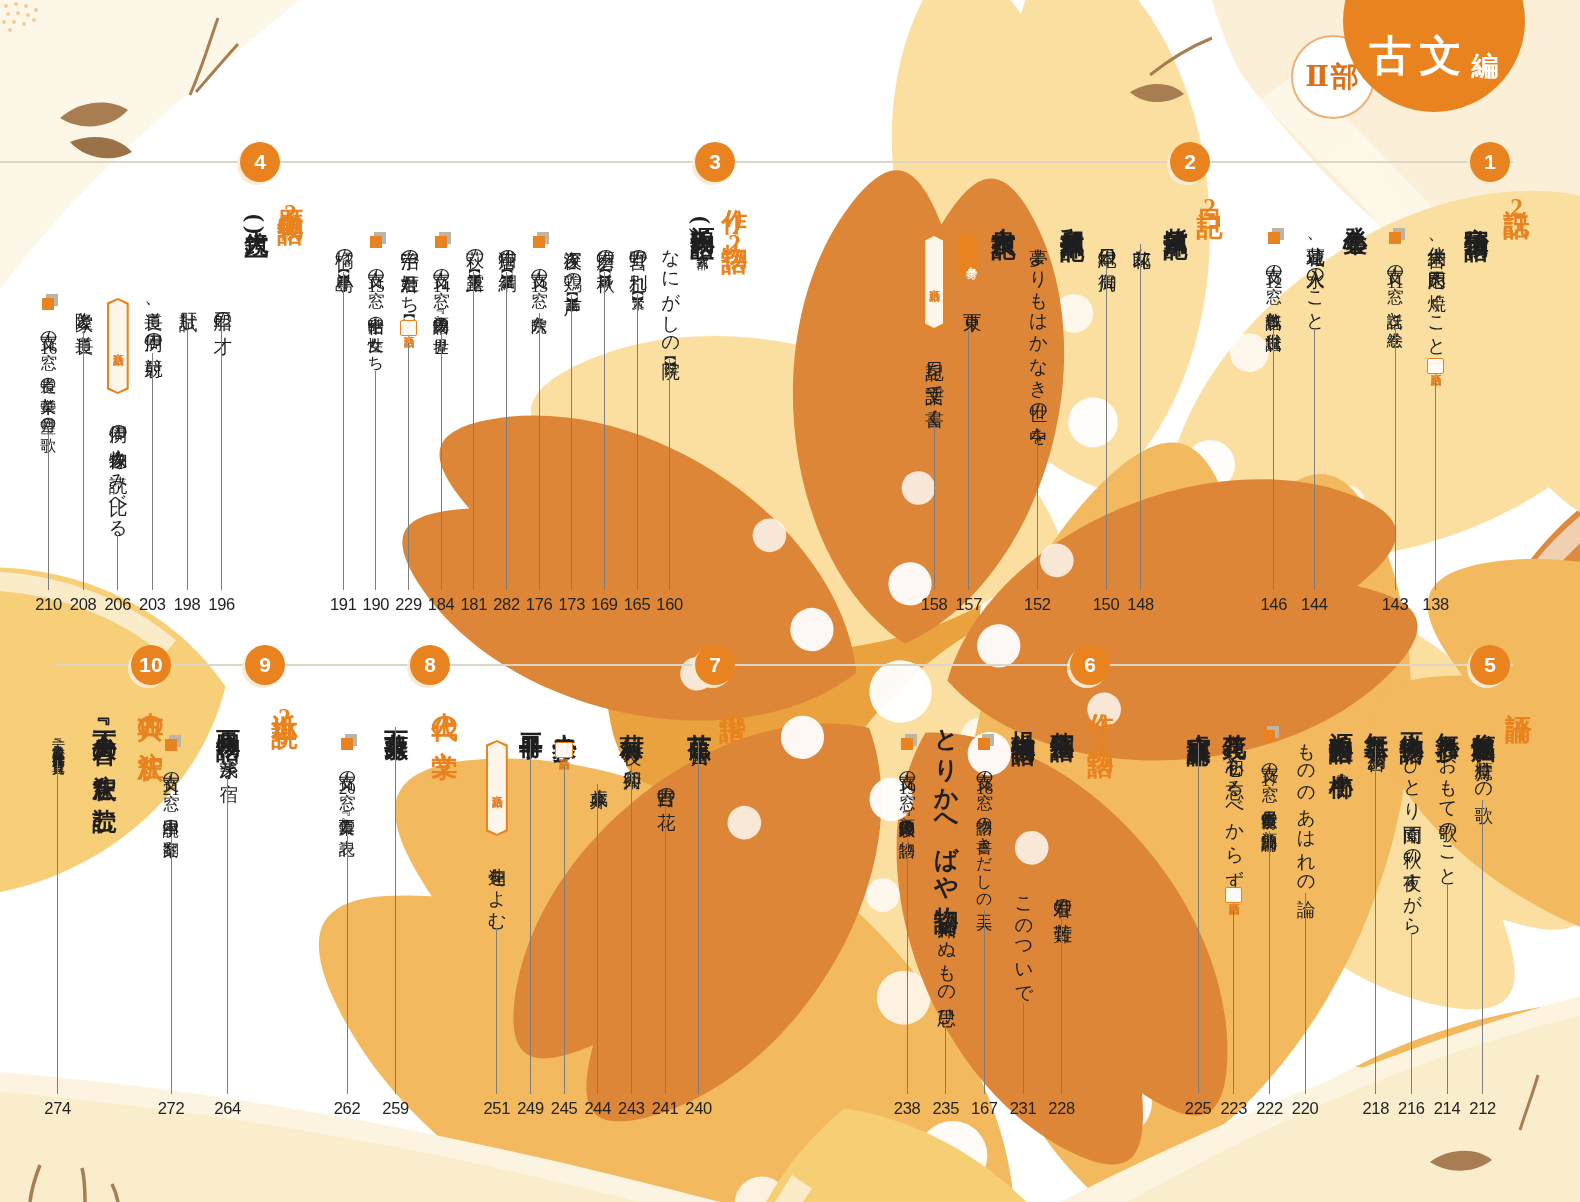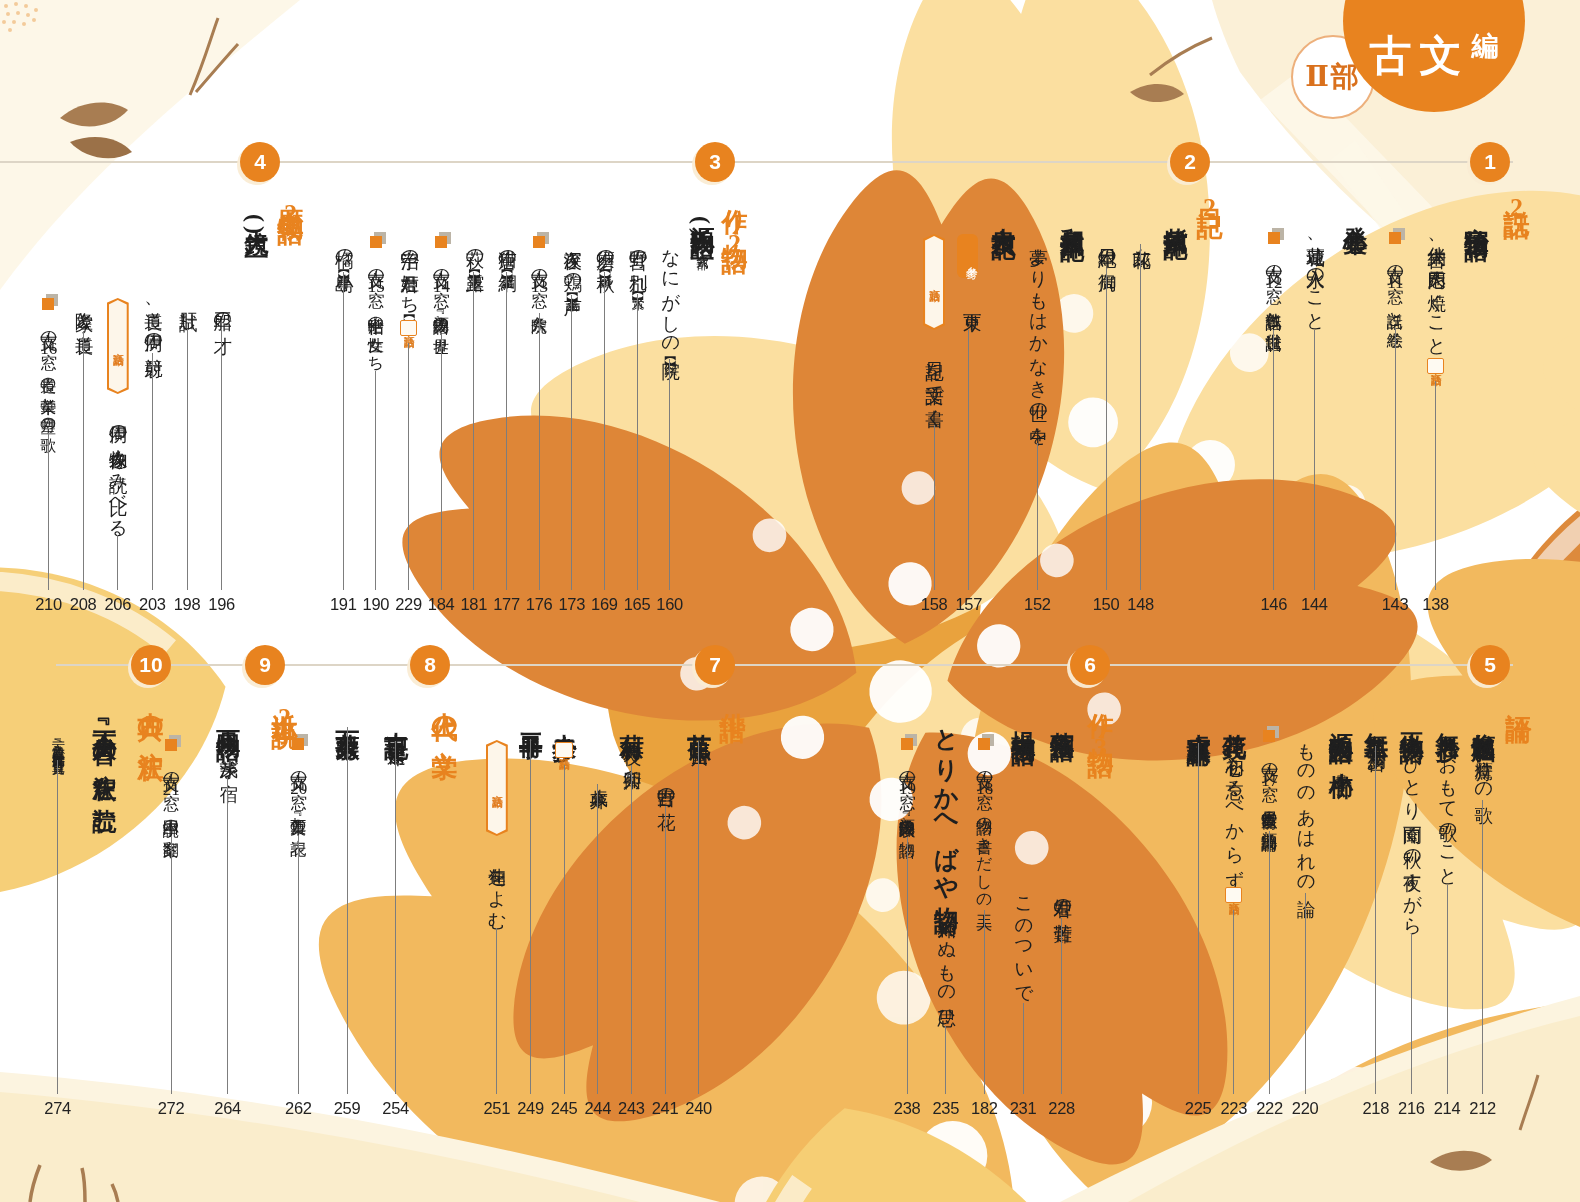--- a/index.html
+++ b/index.html
@@ -14,21 +14,21 @@
   .numc{position:absolute;width:40px;height:40px;border-radius:50%;background:#E8831F;color:#fff;
     display:flex;align-items:center;justify-content:center;
     font:bold 21px "Liberation Sans",sans-serif;z-index:3;
     box-shadow:-3px 3px 0 rgba(250,236,212,.95);}
   
   #part-circle{position:absolute;left:1291px;top:35px;width:80px;height:80px;border-radius:50%;
     background:#fff;border:2px solid #EDB07C;color:#D9701C;z-index:4;
     display:flex;align-items:center;justify-content:center;font-weight:bold;font-size:28px;letter-spacing:2px;}
   #edition-circle{position:absolute;left:1343px;top:-70px;width:182px;height:182px;border-radius:50%;
     background:#E8831F;z-index:5;display:flex;align-items:flex-end;justify-content:center;}
-  #edition-circle .inner{display:flex;align-items:flex-start;margin-bottom:28px;color:#fff;}
+  #edition-circle .inner{display:flex;align-items:flex-end;margin-bottom:28px;color:#fff;}
   #edition-circle .t-main{font-size:42px;font-weight:bold;letter-spacing:8px;}
   #edition-circle .t-sub{font-size:27px;font-weight:bold;margin-left:2px;}
   
   .section{position:absolute;display:flex;flex-direction:row-reverse;justify-content:flex-start;
     align-items:stretch;z-index:2;}
   .sec-1{left:1272px;top:178px;width:258px;height:436px;gap:14px;}
   .sec-2{left:903px;top:178px;width:320px;height:436px;gap:8px;}
   .sec-3{left:360px;top:178px;width:388px;height:436px;gap:6px;}
   .sec-4{left:58px;top:178px;width:246px;height:436px;gap:8px;}
   .sec-5{left:1186px;top:682px;width:346px;height:436px;gap:9px;}
@@ -281,21 +281,21 @@
           <div class="pg">173</div>
         </div>
         <div class="col" style="padding-top: 58px;">
           <div class="coltext"><span class="bl"></span><span class="p-k">古文の窓<span class="tcy">13</span></span><span class="p-ks">六条院</span></div>
           <div class="leader"></div>
           <div class="pg">176</div>
         </div>
         <div class="col" style="padding-top: 58px;">
           <div class="coltext"><span class="p-i">唐猫の綱</span><span class="p-br">【若菜上】</span></div>
           <div class="leader"></div>
-          <div class="pg">177</div>
+          <div class="pg">282</div>
         </div>
         <div class="col" style="padding-top: 58px;">
           <div class="coltext"><span class="p-i">萩の上露</span><span class="p-br">【御法】</span></div>
           <div class="leader"></div>
           <div class="pg">181</div>
         </div>
         <div class="col" style="padding-top: 58px;">
           <div class="coltext"><span class="bl"></span><span class="p-k">古文の窓<span class="tcy">14</span></span><span class="p-ks">『源氏物語』の世界</span></div>
           <div class="leader"></div>
           <div class="pg">184</div>
@@ -412,21 +412,21 @@
           <div class="pg">228</div>
         </div>
         <div class="col" style="padding-top: 30px;">
           <div class="coltext"><span class="hg" style="min-inline-size: 160px;"><span class="p-h">堤中納言物語</span></span><span class="p-i">このついで</span></div>
           <div class="leader"></div>
           <div class="pg">231</div>
         </div>
         <div class="col" style="padding-top: 56px;">
           <div class="coltext"><span class="bl"></span><span class="p-k">古文の窓<span class="tcy">18</span></span><span class="p-ks">物語の書きだしの工夫</span></div>
           <div class="leader"></div>
-          <div class="pg">182</div>
+          <div class="pg">167</div>
         </div>
         <div class="col" style="padding-top: 30px;">
           <div class="coltext"><span class="hg"><span class="p-h">とりかへばや物語</span></span><span class="p-i">人知れぬもの思ひ</span></div>
           <div class="leader"></div>
           <div class="pg">235</div>
         </div>
         <div class="col" style="padding-top: 56px;">
           <div class="coltext"><span class="bl"></span><span class="p-k">古文の窓<span class="tcy">19</span></span><span class="p-ks">『源氏物語』以降の物語</span></div>
           <div class="leader"></div>
           <div class="pg">238</div>
@@ -468,25 +468,20 @@
         </div>
         <div class="col" style="padding-top: 58px;">
           <div class="coltext"><span class="rb"><span class="rbt">言語活動</span></span><span class="p-i">連句をよむ</span></div>
           <div class="leader"></div>
           <div class="pg">251</div>
         </div>
       </div>
       <div class="section sec-8">
         <div class="col tcol" style="padding-top: 10px;">
           <div class="coltext sec-title">上代の文学</div>
-        </div>
-        <div class="col" style="padding-top: 30px;">
-          <div class="coltext"><span class="hg"><span class="p-h">古事記</span></span><span class="p-i">倭建命</span></div>
-          <div class="leader"></div>
-          <div class="pg">254</div>
         </div>
         <div class="col" style="padding-top: 30px;">
           <div class="coltext"><span class="hg"><span class="p-h">万葉秀歌</span></span></div>
           <div class="leader"></div>
           <div class="pg">259</div>
         </div>
         <div class="col" style="padding-top: 56px;">
           <div class="coltext"><span class="bl"></span><span class="p-k">古文の窓<span class="tcy">20</span></span><span class="p-ks">『万葉集』の表記</span></div>
           <div class="leader"></div>
           <div class="pg">262</div>

